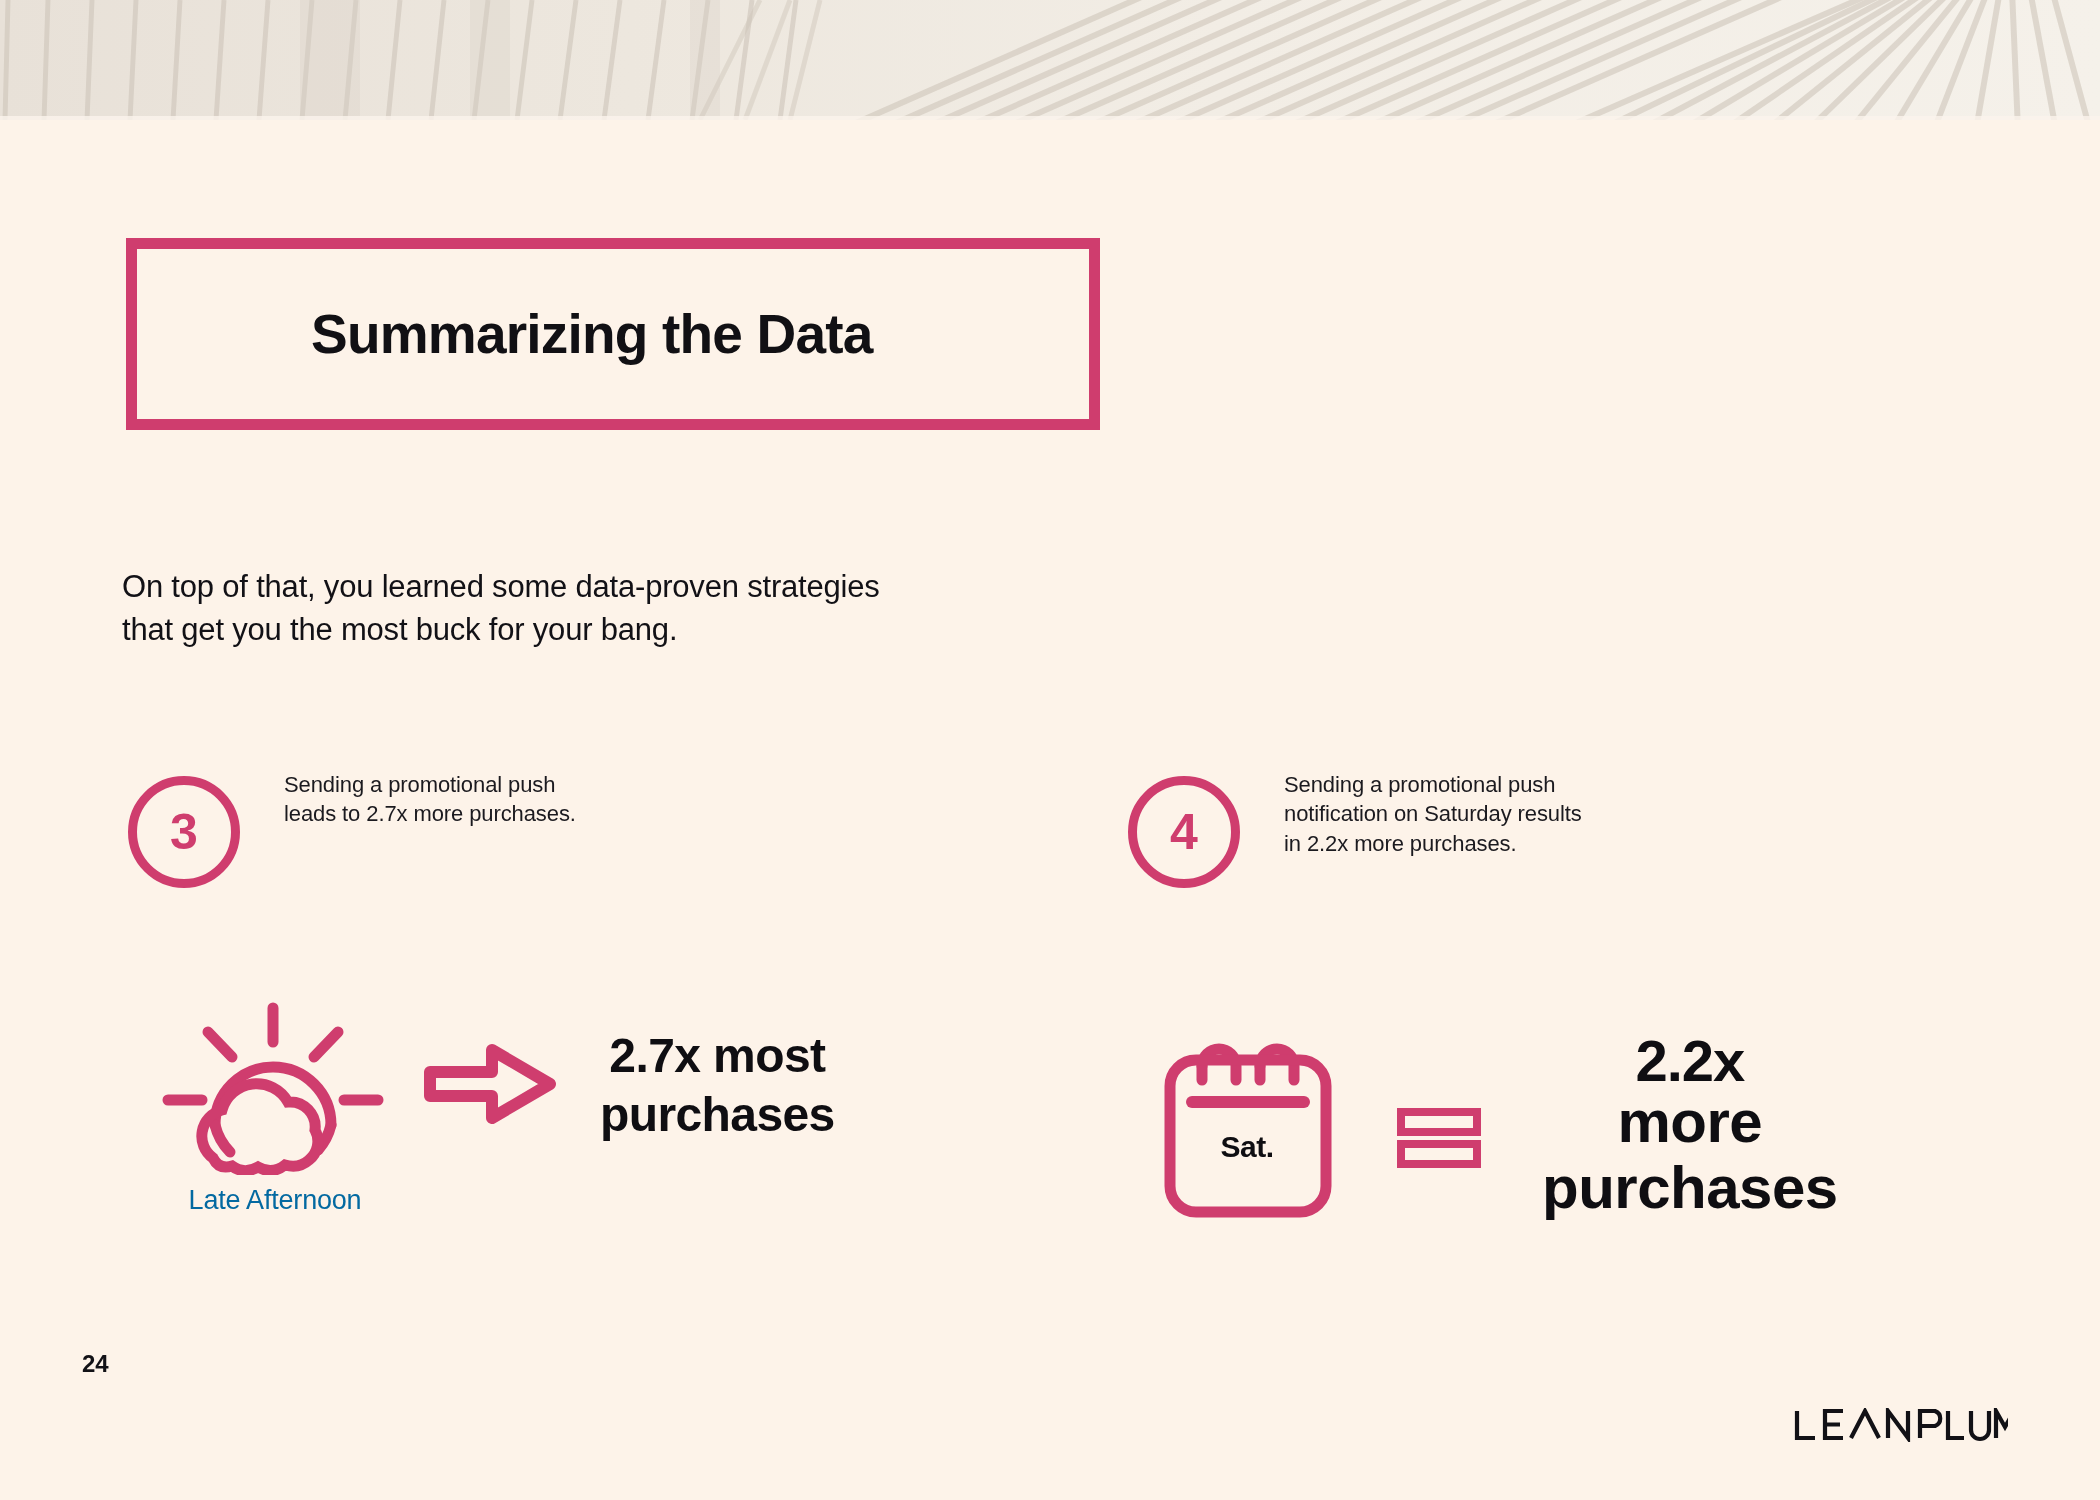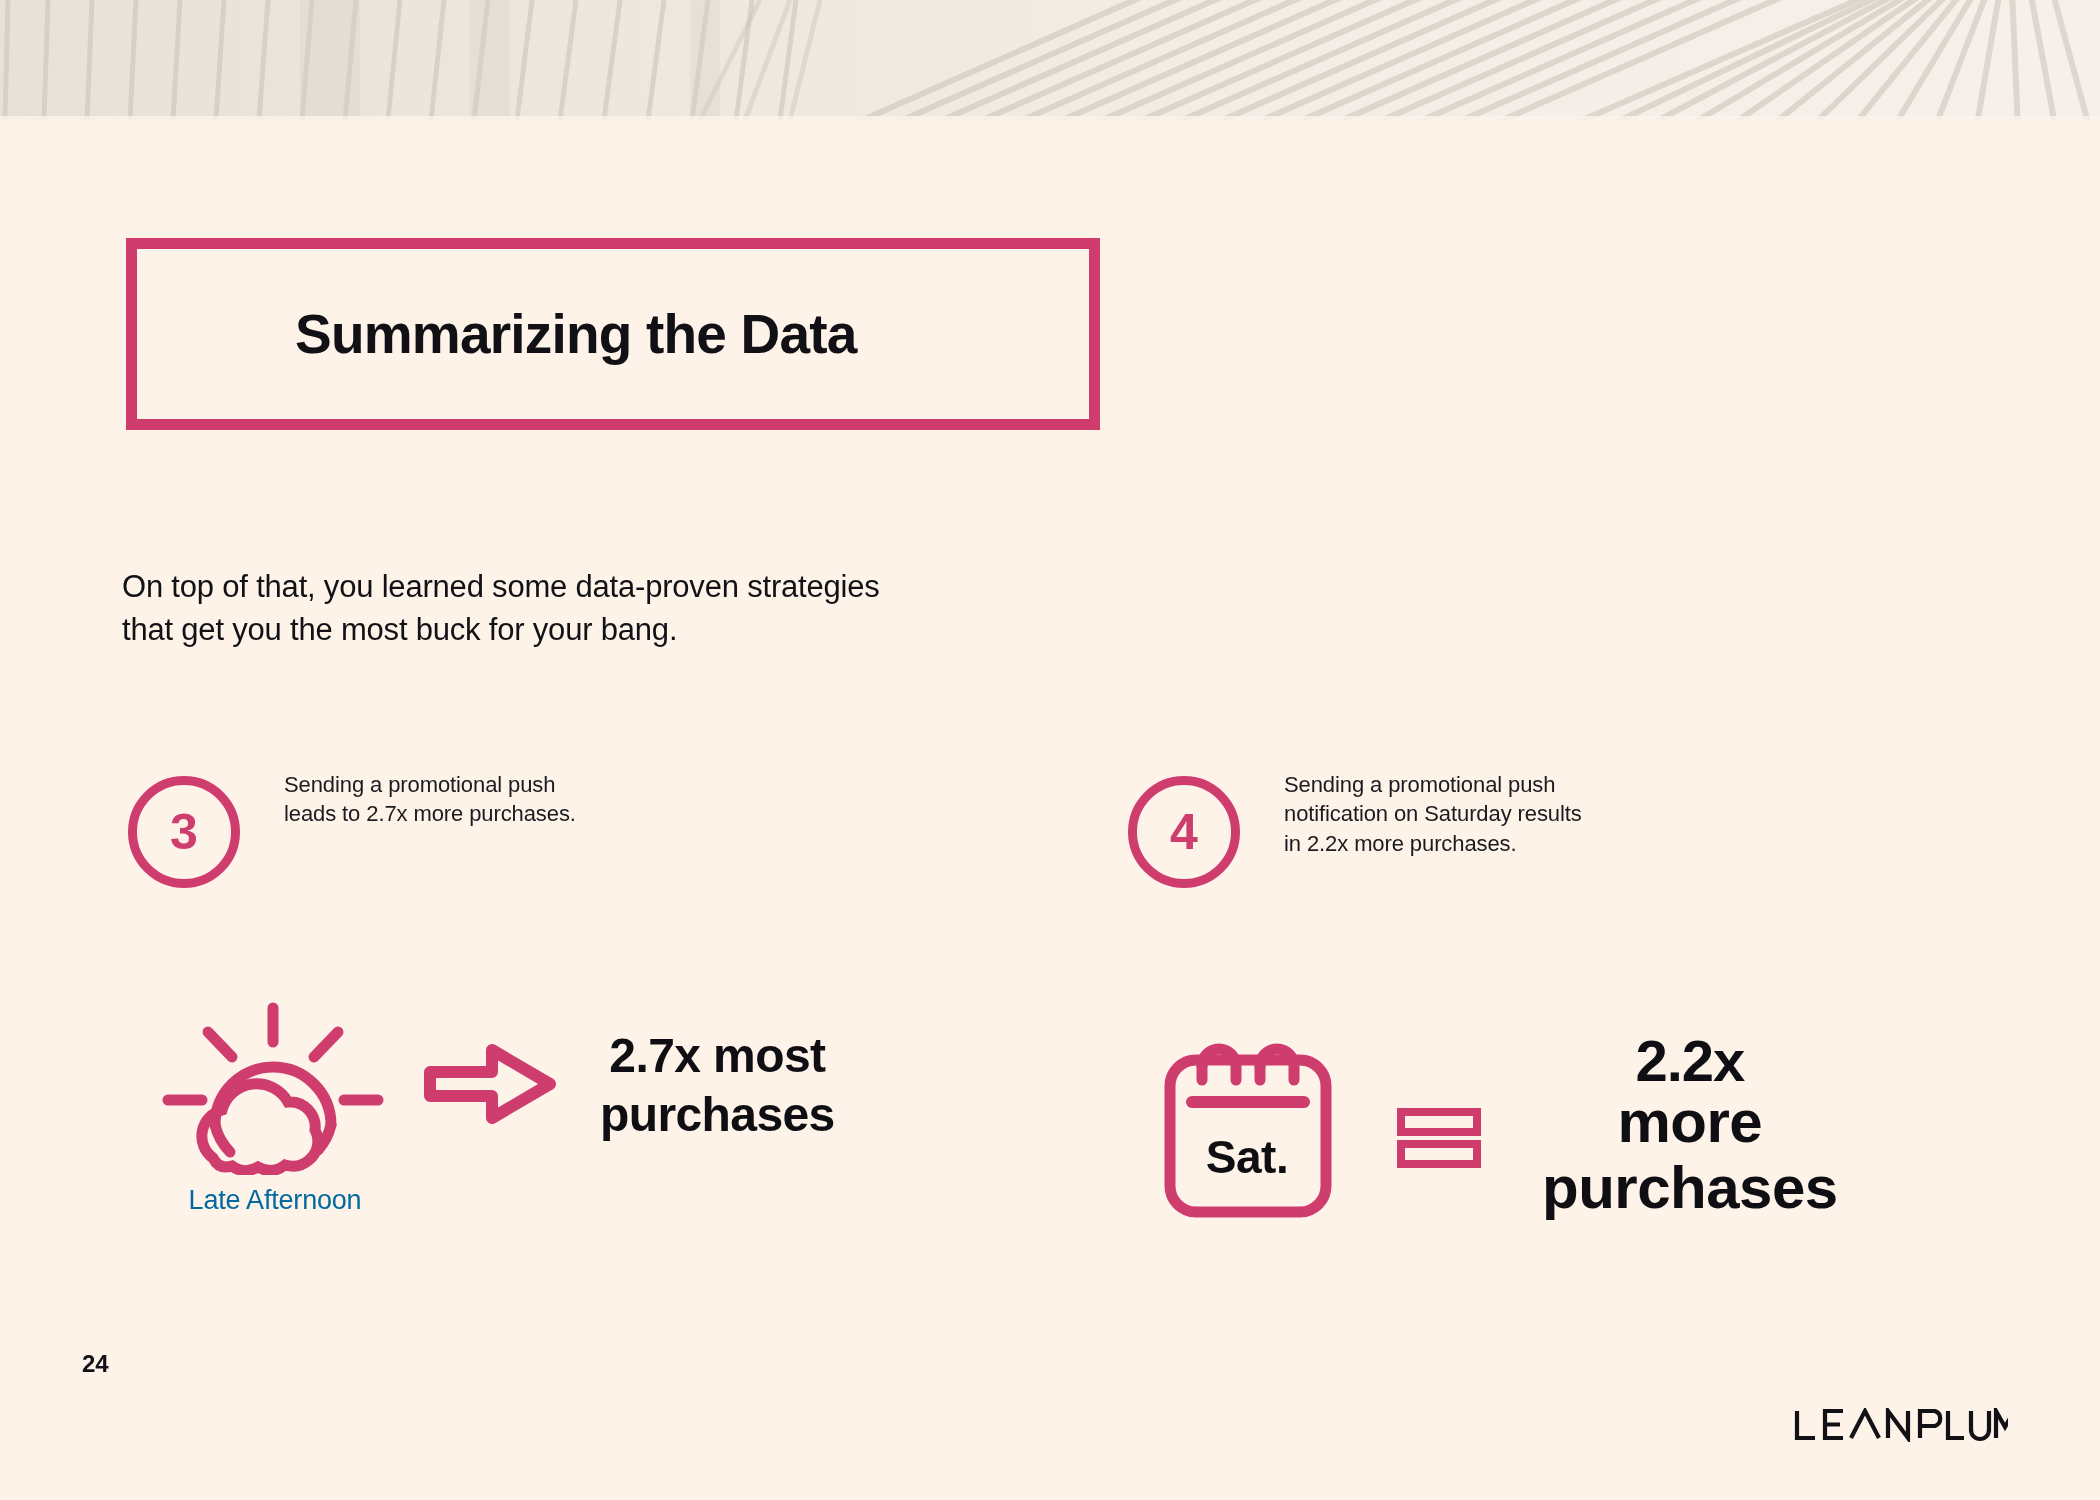--- a/index.html
+++ b/index.html
@@ -30,20 +30,21 @@
   #title-box {
     position: absolute;
     left: 126px;
     top: 238px;
     width: 974px;
     height: 192px;
     border: 11px solid #CF3D6E;
     box-sizing: border-box;
     display: flex;
     align-items: center;
+    padding-left: 16px;
   }
   #title-text {
     margin-left: 158px;
     font-size: 55px;
     font-weight: 700;
     color: #111014;
     letter-spacing: -0.8px;
     line-height: 1;
   }
 
@@ -140,21 +141,21 @@
     display: flex;
     align-items: center;
   }
   #cal-wrap { position: relative; }
   #cal-label {
     position: absolute;
     left: 0;
     top: 100px;
     width: 174px;
     text-align: center;
-    font-size: 46px;
+    font-size: 30px;
     font-weight: 700;
     color: #0F0E12;
     letter-spacing: -0.5px;
   }
   #equals-wrap {
     margin-left: 58px;
     margin-top: 26px;
   }
   #stat-right-value {
     margin-left: 58px;

